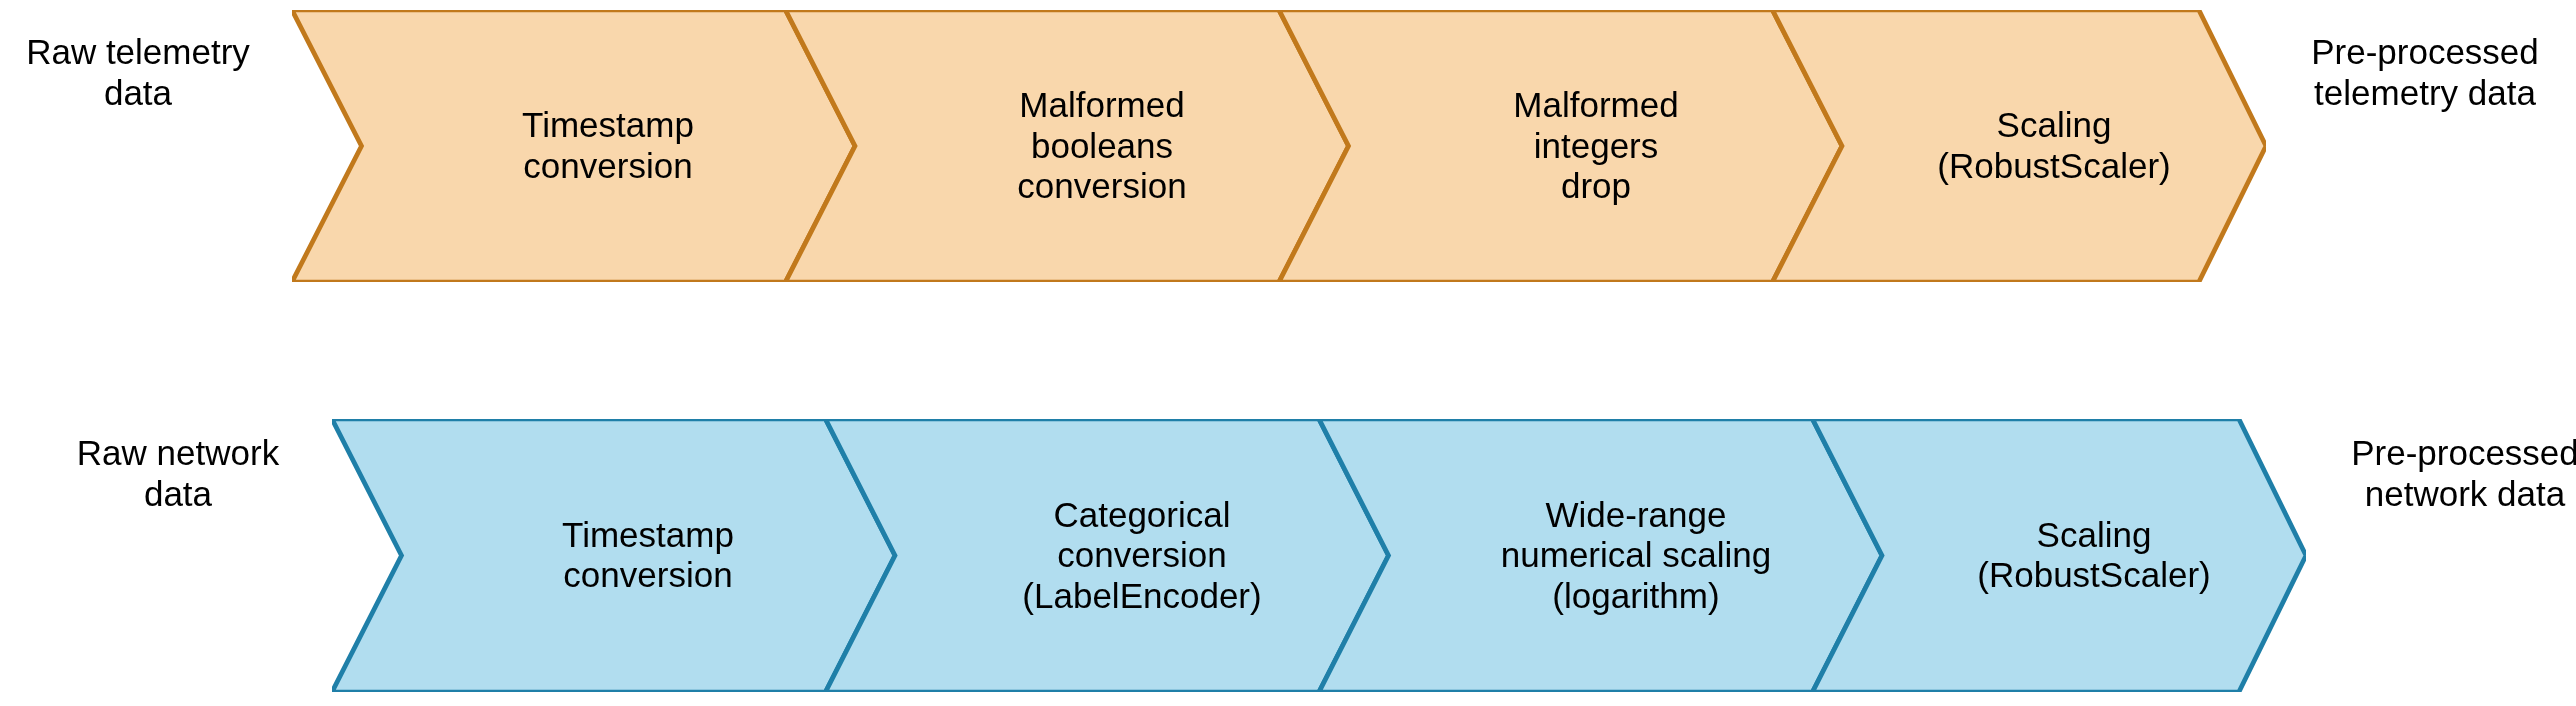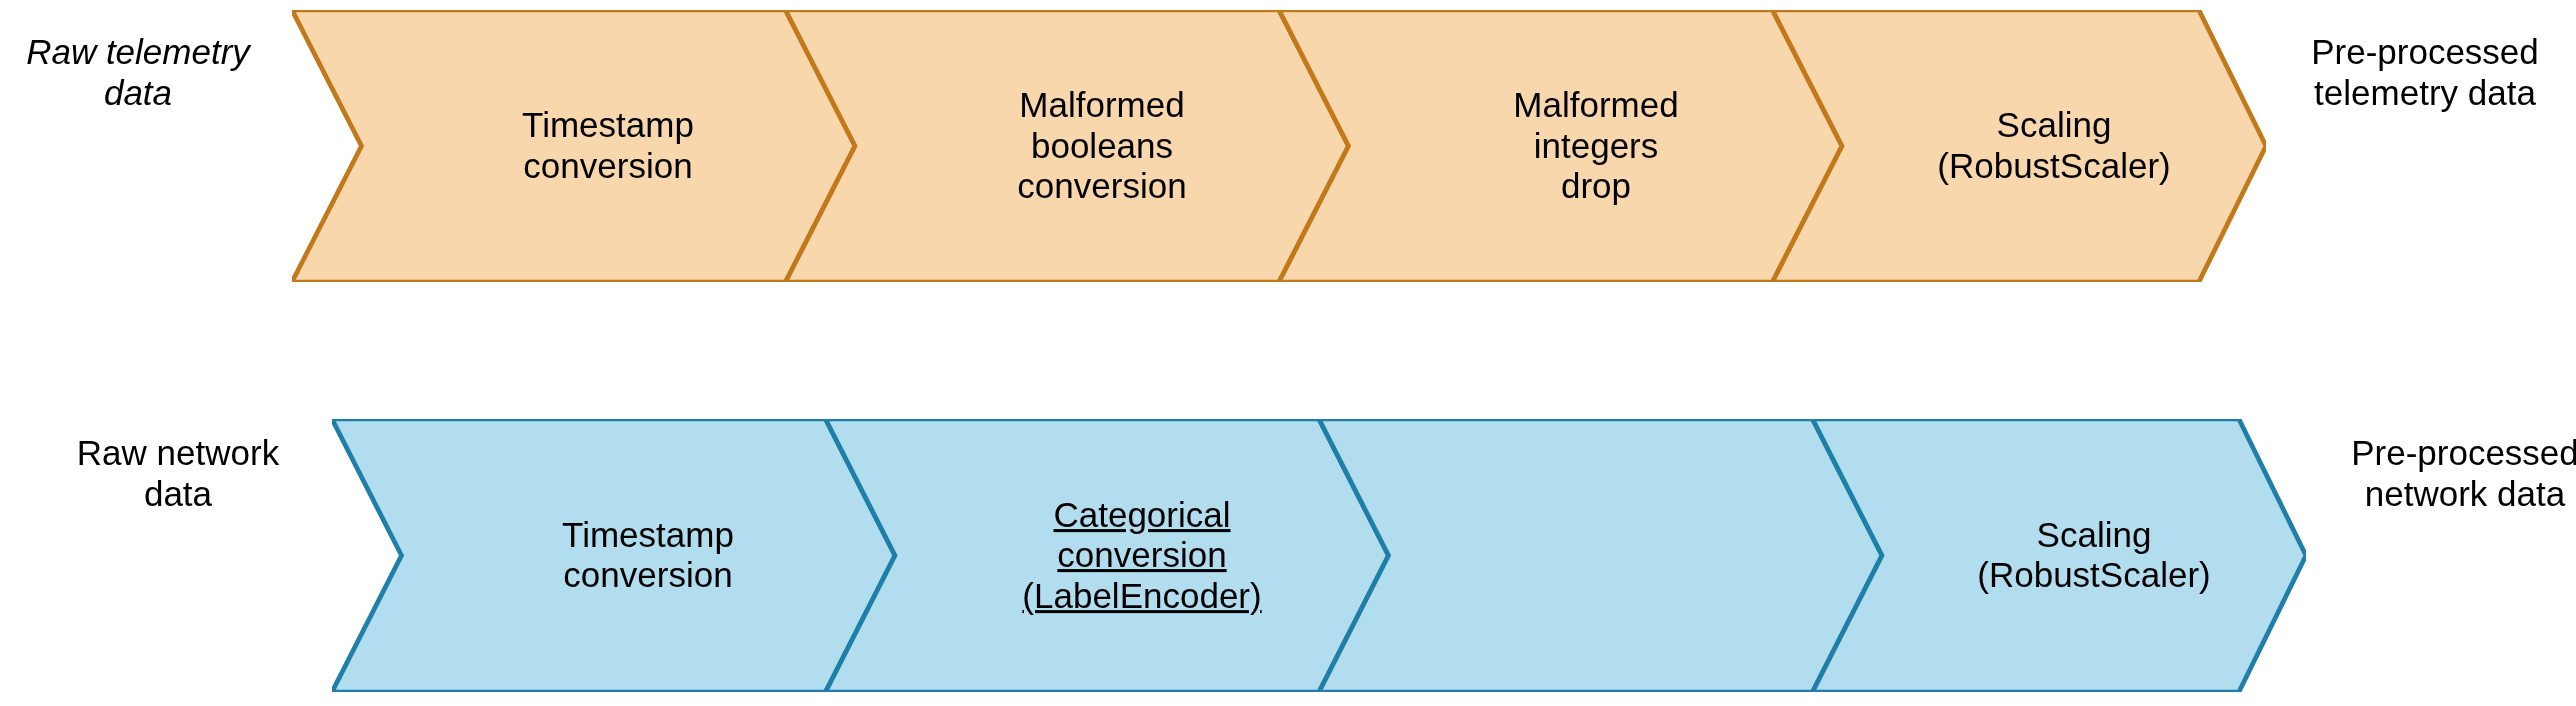--- a/index.html
+++ b/index.html
@@ -29,21 +29,21 @@
     position: absolute;
     text-align: center;
     color: #000000;
     font-size: 35px;
     line-height: 1.16;
     font-family: "Liberation Sans", sans-serif;
     white-space: pre-line;
   }
 
   
-  #row-telemetry .end-label.left  { left: 0px;  width: 276px; top: 32px; font-style: italic; }
+  #row-telemetry .end-label.left  { left: 0px;  width: 276px; top: 32px; }
   #row-network   .end-label.left  { left: 0px;  width: 276px; top: 62px; }
   
   #row-telemetry .end-label.right { left: 2274px; width: 302px; top: 32px; }
   #row-network   .end-label.right { left: 2274px; width: 302px; top: 62px; }
 
   .chevron-band {
     position: absolute;
     left: 292px;
     width: 1974px;
   }
@@ -115,23 +115,26 @@
     <div class="chevron-band">
       <svg class="chevron-svg" viewBox="0 0 2500 346" preserveAspectRatio="none">
         <polygon points="0,0 625,0 713,173 625,346 0,346 88,173" fill="#B1DDEF" stroke="#1F7FA8" stroke-width="6" stroke-linejoin="miter"></polygon>
         <polygon points="625,0 1250,0 1338,173 1250,346 625,346 713,173" fill="#B1DDEF" stroke="#1F7FA8" stroke-width="6" stroke-linejoin="miter"></polygon>
         <polygon points="1250,0 1875,0 1963,173 1875,346 1250,346 1338,173" fill="#B1DDEF" stroke="#1F7FA8" stroke-width="6" stroke-linejoin="miter"></polygon>
         <polygon points="1875,0 2415,0 2500,173 2415,346 1875,346 1963,173" fill="#B1DDEF" stroke="#1F7FA8" stroke-width="6" stroke-linejoin="miter"></polygon>
       </svg>
 
       <div class="chev-label" style="left:69px;  width:494px;">Timestamp
 conversion</div>
-      <div class="chev-label" style="left:563px; width:494px;text-decoration:underline;">Categorical
+      <div class="chev-label" style="left:563px; width:494px;">Categorical
 conversion
 (LabelEncoder)</div>
+      <div class="chev-label" style="left:1057px; width:494px;">Wide-range
+numerical scaling
+(logarithm)</div>
       <div class="chev-label" style="left:1550px; width:424px;">Scaling
 (RobustScaler)</div>
     </div>
 
     <div class="end-label right">Pre-processed
 network data</div>
   </div>
 
 </div>
 

